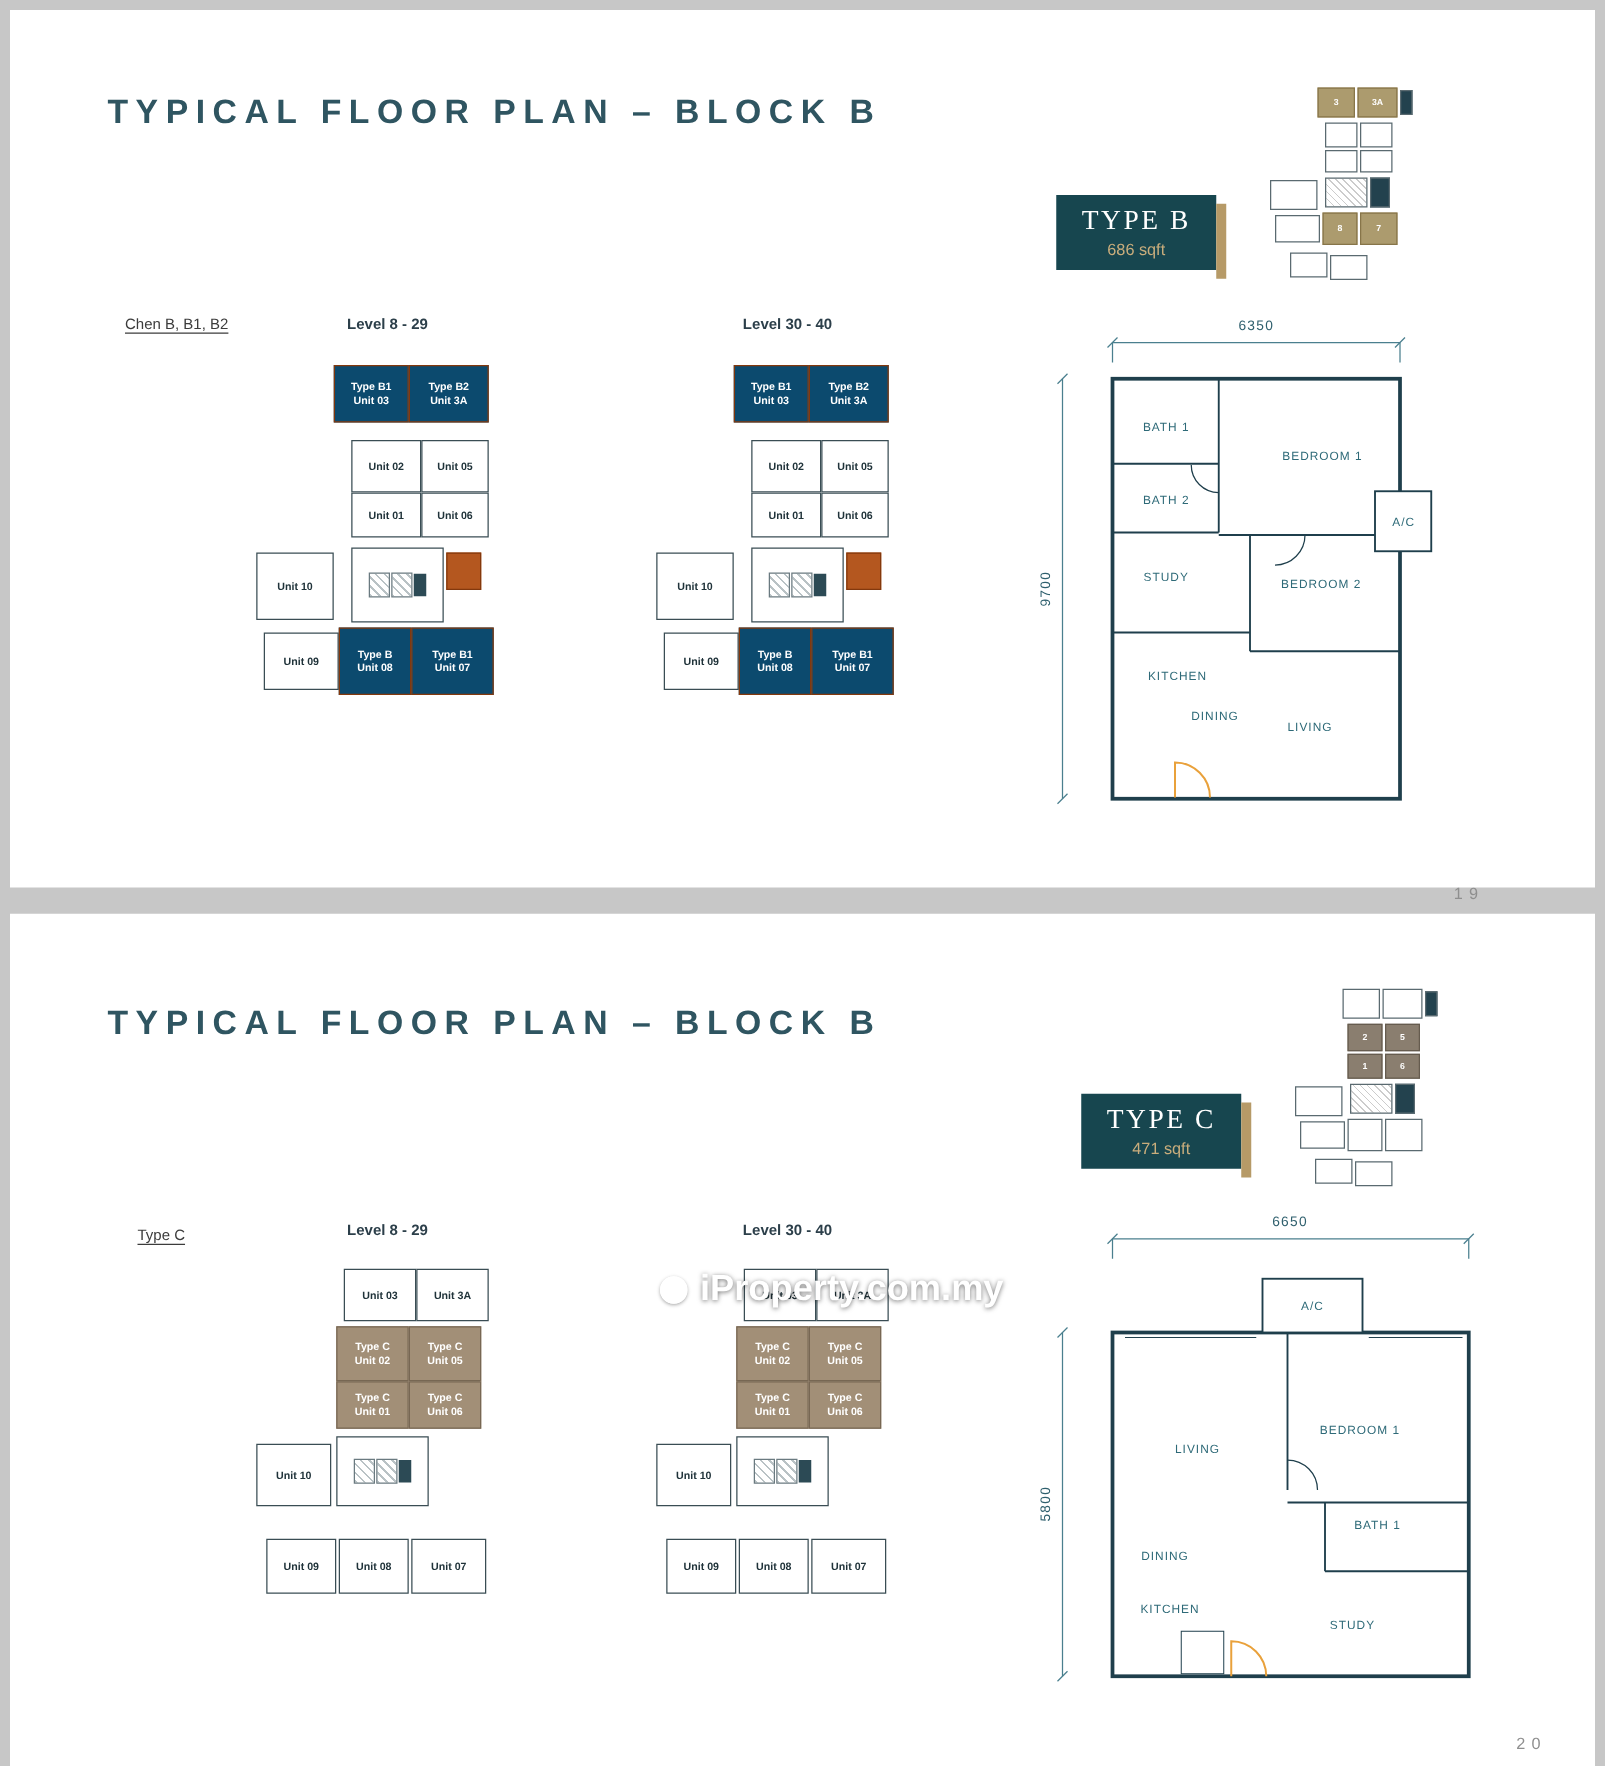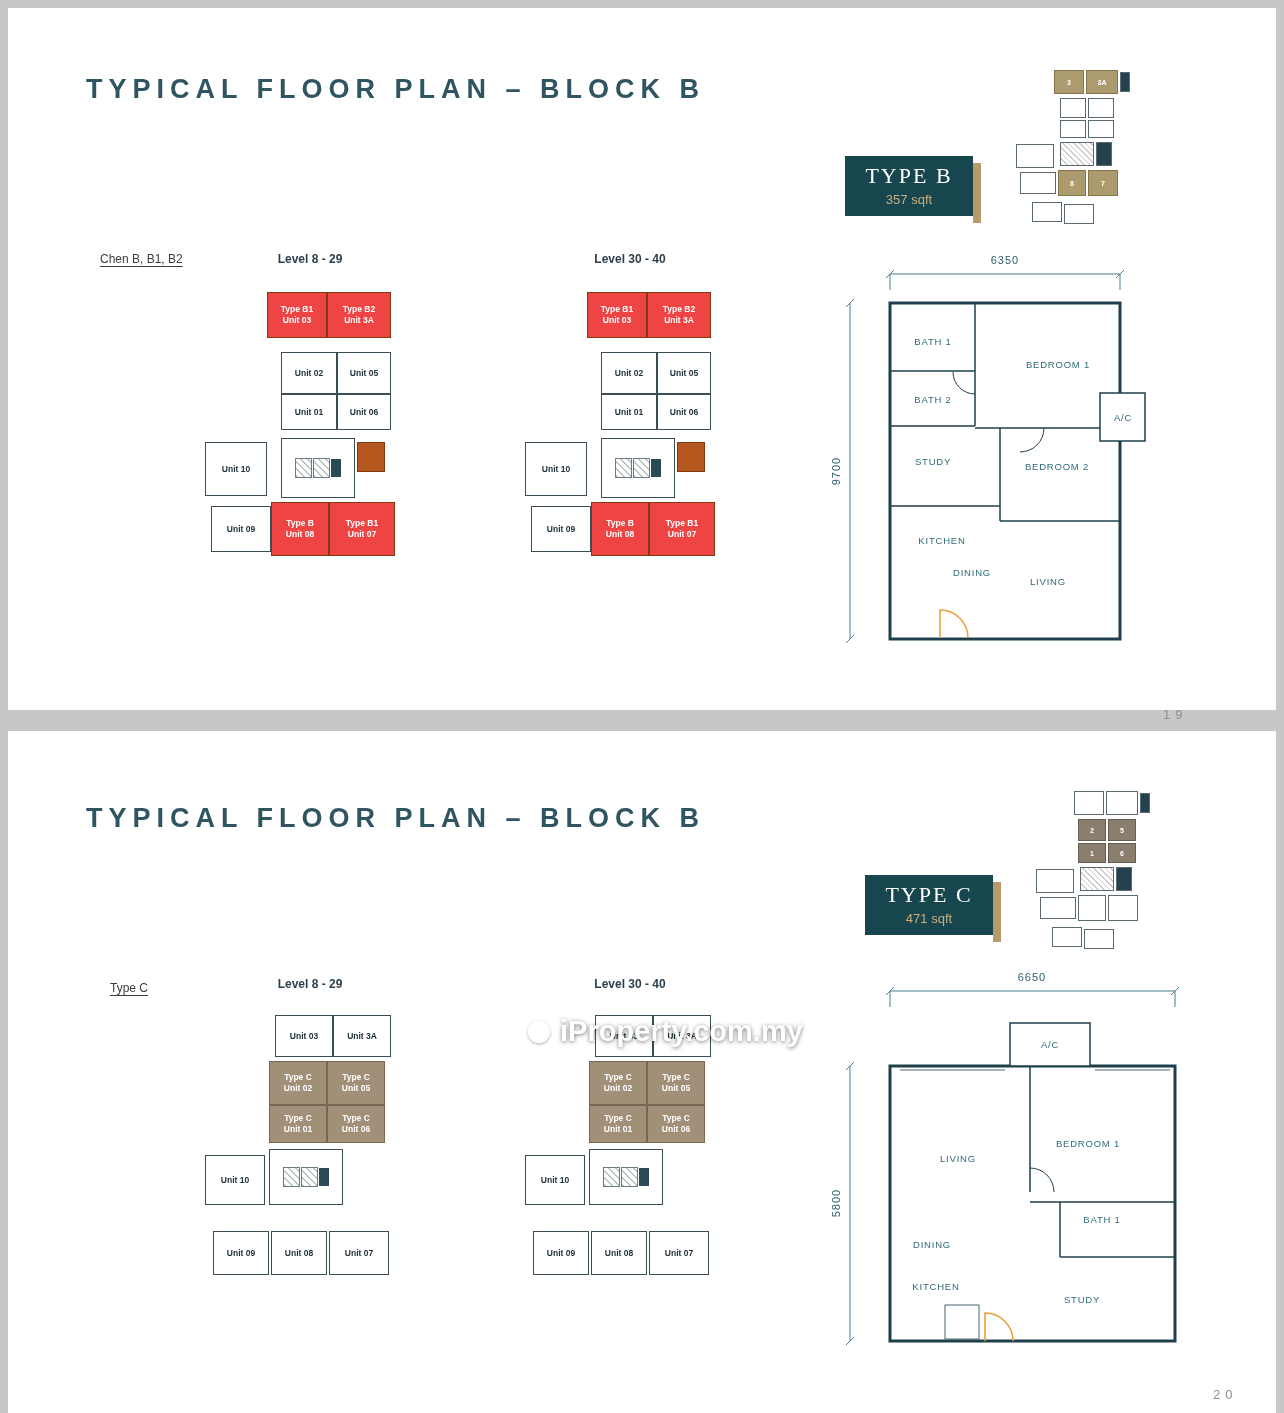--- a/index.html
+++ b/index.html
@@ -18,21 +18,21 @@
   .badge .ba{font-size:13px;color:#c9ad7c;margin-top:3px;}
 
   .series{position:absolute;font-size:12px;color:#3c3c3c;text-decoration:underline;text-underline-offset:3px;}
 
   
   .plate{position:absolute;width:210px;height:320px;}
   .lvl{position:absolute;top:0;left:0;width:100%;text-align:center;font-size:12px;font-weight:600;color:#2c3f4a;}
   .cell{position:absolute;border:1px solid #3a4d54;background:#fff;display:flex;flex-direction:column;
         align-items:center;justify-content:center;text-align:center;font-weight:bold;font-size:8.5px;
         line-height:1.25;color:#20333a;box-sizing:border-box;}
-  .pb .hl{background:#ef4444;border-color:#83380d;color:#fff;}
+  .pb .hl{background:#0c4a6e;border-color:#83380d;color:#fff;}
   .pc .hl{background:#a28f77;border-color:#776753;color:#fff;}
   .pb .u03{left:62px;top:40px;width:60px;height:46px}  .pb .u3a{left:122px;top:40px;width:64px;height:46px}
   .pb .u02{left:76px;top:100px;width:56px;height:42px} .pb .u05{left:132px;top:100px;width:54px;height:42px}
   .pb .u01{left:76px;top:142px;width:56px;height:36px} .pb .u06{left:132px;top:142px;width:54px;height:36px}
   .pb .core{left:76px;top:186px;width:74px;height:60px}
   .pb .u10{left:0;top:190px;width:62px;height:54px}    .pb .u09{left:6px;top:254px;width:60px;height:46px}
   .pb .u08{left:66px;top:250px;width:58px;height:54px} .pb .u07{left:124px;top:250px;width:66px;height:54px}
   .pb .nub{position:absolute;left:152px;top:190px;width:26px;height:28px;background:#b4571f;border:1px solid #83380d;}
   .pc .u03{left:70px;top:38px;width:58px;height:42px}  .pc .u3a{left:128px;top:38px;width:58px;height:42px}
   .pc .u02{left:64px;top:84px;width:58px;height:44px}  .pc .u05{left:122px;top:84px;width:58px;height:44px}
@@ -108,21 +108,21 @@
         </div>
       <div class="kc hl1" style="left:80px;top:114px;width:30px;height:26px">
           <span>7</span>
         </div>
       <div class="kc" style="left:24px;top:146px;width:30px;height:20px"></div>
       <div class="kc" style="left:56px;top:148px;width:30px;height:20px"></div>
     </div>
 
     <div class="badge" style="left:837px;top:148px">
       <div class="bl">TYPE B</div>
-      <div class="ba">357 sqft</div>
+      <div class="ba">686 sqft</div>
     </div>
 
     <div class="series" style="left:92px;top:244px">Chen B, B1, B2</div>
 
     <div class="plate pb" style="left:197px;top:244px">
       <div class="lvl">Level 8 - 29</div>
       <div class="cell hl u03">
           <span>Type B1</span>
           <span>Unit 03</span>
         </div>

